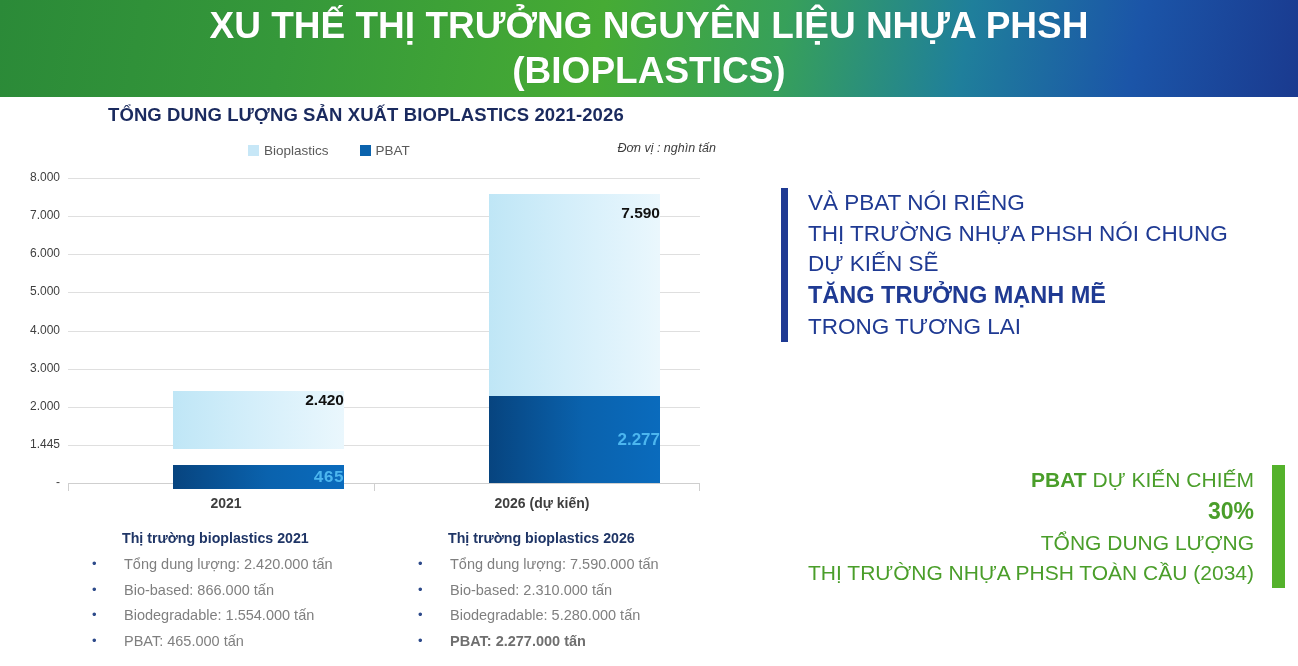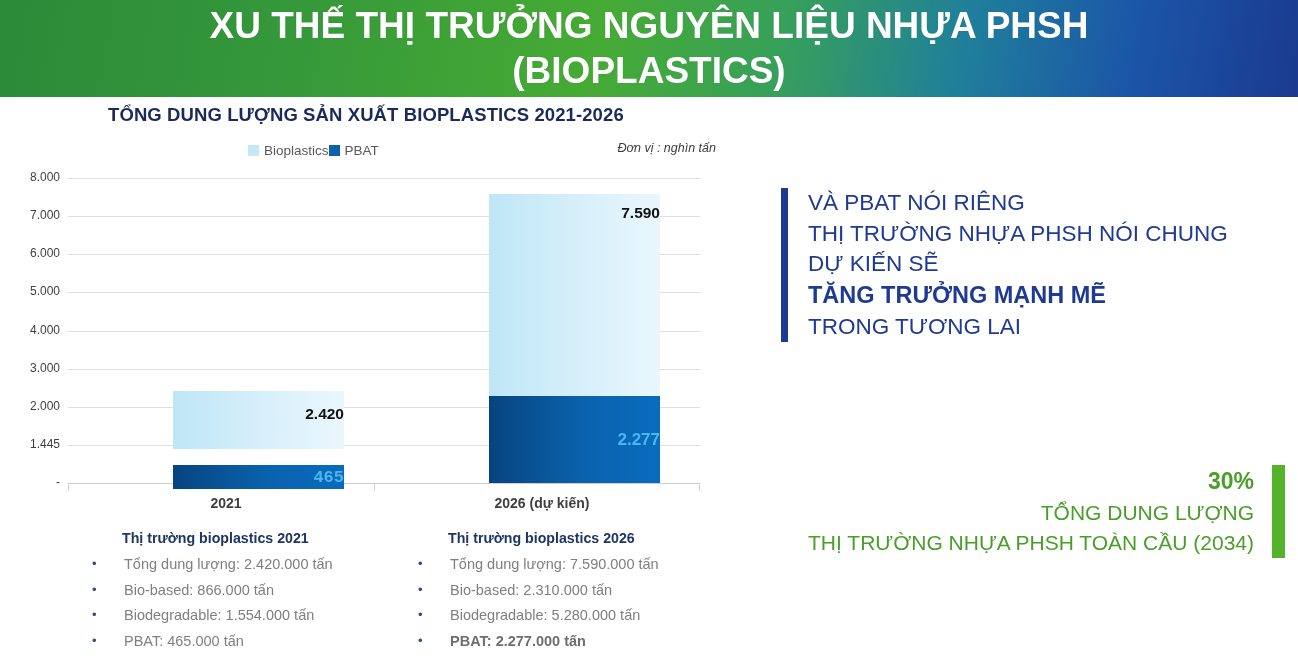--- a/index.html
+++ b/index.html
@@ -56,21 +56,21 @@
     color: #1a2a5e;
     letter-spacing: 0.1px;
     white-space: nowrap;
   }
 
   #legend {
     position: absolute;
     left: 248px; top: 143px;
     display: flex;
     align-items: center;
-    gap: 0;
+    gap: 31px;
   }
   .legend-item { display: flex; align-items: center; gap: 5px; }
   .legend-swatch { width: 11px; height: 11px; display: block; }
   .legend-swatch.bio  { background: #c7e7f7; }
   .legend-swatch.pbat { background: #0b63ad; }
   .legend-label { font-size: 13.5px; color: #5a5a5a; white-space: nowrap; }
 
   #unit-note {
     position: absolute;
     right: 582px; top: 141px;
@@ -336,37 +336,38 @@
       <div class="statement-line">VÀ PBAT NÓI RIÊNG</div>
       <div class="statement-line">THỊ TRƯỜNG NHỰA PHSH NÓI CHUNG</div>
       <div class="statement-line">DỰ KIẾN SẼ</div>
       <div class="statement-line strong">TĂNG TRƯỞNG MẠNH MẼ</div>
       <div class="statement-line">TRONG TƯƠNG LAI</div>
     </div>
   </div>
 
   <div id="callout-panel">
     <div id="callout-lines">
+      <div class="callout-line"><span class="bold">PBAT</span><span> DỰ KIẾN CHIẾM</span></div>
       <div class="callout-line big">30%</div>
       <div class="callout-line">TỔNG DUNG LƯỢNG</div>
       <div class="callout-line">THỊ TRƯỜNG NHỰA PHSH TOÀN CẦU (2034)</div>
     </div>
     <div id="callout-accent"></div>
   </div>
 
 <div class="ytick-label" style="left: 16px; width: 44px; right: auto; top: 475px; position: absolute;">-</div>
     <div class="ytick-label" style="left: 16px; width: 44px; right: auto; top: 436.875px; position: absolute;">1.445</div>
     <div class="ytick-label" style="left: 16px; width: 44px; right: auto; top: 398.75px; position: absolute;">2.000</div>
     <div class="ytick-label" style="left: 16px; width: 44px; right: auto; top: 360.625px; position: absolute;">3.000</div>
     <div class="ytick-label" style="left: 16px; width: 44px; right: auto; top: 322.5px; position: absolute;">4.000</div>
     <div class="ytick-label" style="left: 16px; width: 44px; right: auto; top: 284.375px; position: absolute;">5.000</div>
     <div class="ytick-label" style="left: 16px; width: 44px; right: auto; top: 246.25px; position: absolute;">6.000</div>
     <div class="ytick-label" style="left: 16px; width: 44px; right: auto; top: 208.125px; position: absolute;">7.000</div>
     <div class="ytick-label" style="left: 16px; width: 44px; right: auto; top: 170px; position: absolute;">8.000</div>
-    <div class="bar-seg seg-bio" style="left: 141px; top: 390.738px; width: 171px; height: 58px; align-items: flex-start; padding-top: 14px;">
+    <div class="bar-seg seg-bio" style="left: 141px; top: 390.738px; width: 171px; height: 58px; align-items: flex-start; ">
       <span class="bar-value-dark">2.420</span>
     </div>
     <div class="bar-seg seg-pbat" style="left: 141px; top: 465.272px; width: 171px; height: 24px; font-family: Liberation Mono, monospace;">
       <span class="bar-value-light">465</span>
     </div>
     <div class="cat-label" style="left: 116px; width: 220px; top: 495px;">2021</div>
     <div class="bar-seg seg-bio" style="left: 457px; top: 193.631px; width: 171px; height: 202.558px; align-items: flex-start; padding-top: 10px;">
       <span class="bar-value-dark">7.590</span>
     </div>
     <div class="bar-seg seg-pbat" style="left: 457px; top: 396.189px; width: 171px; height: 86.8106px;">

